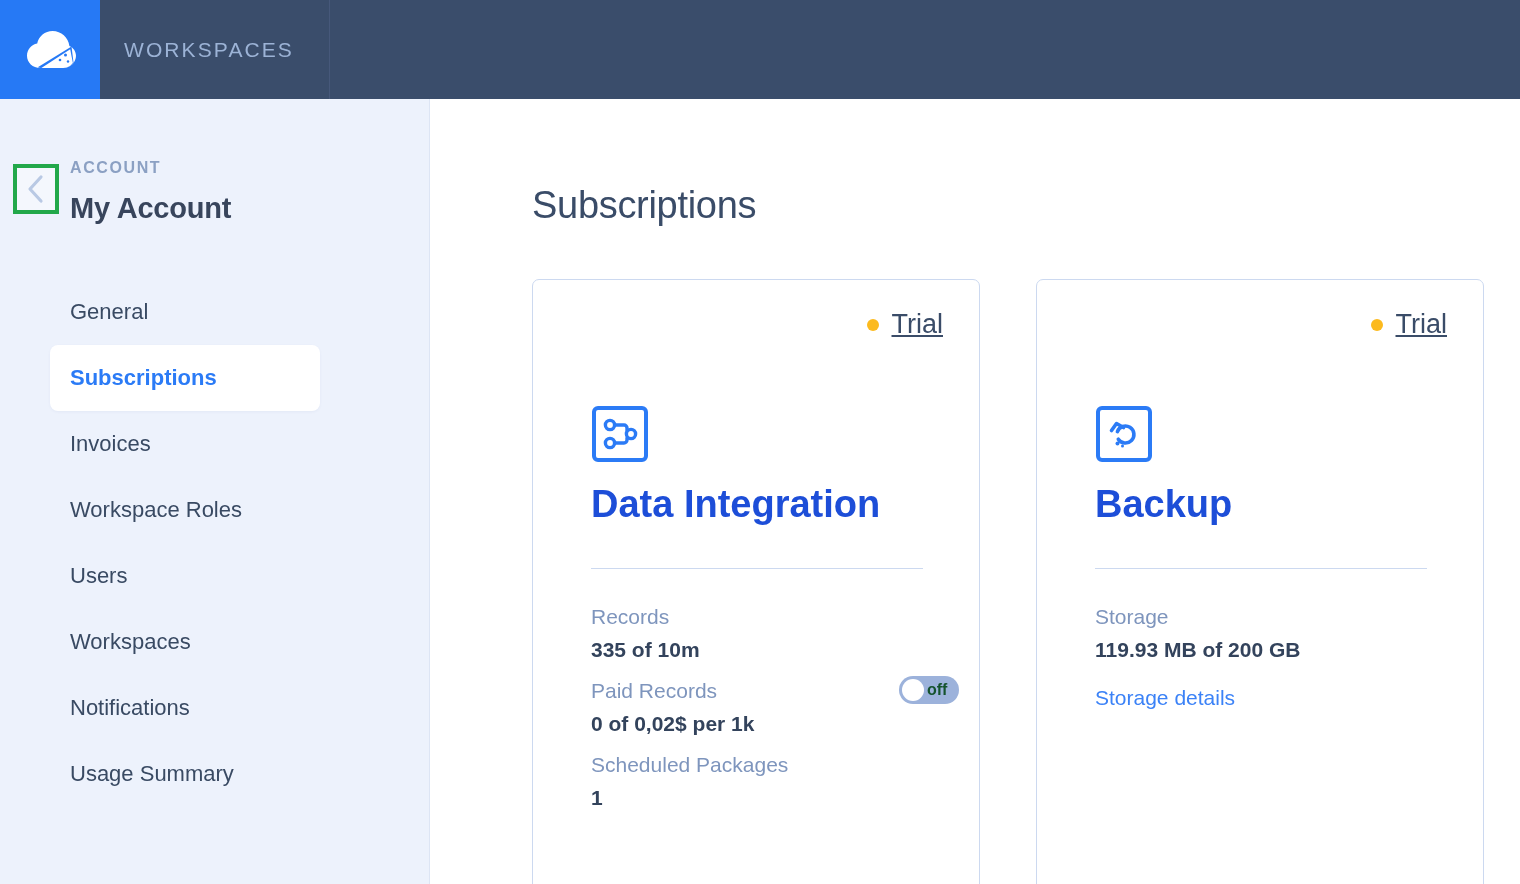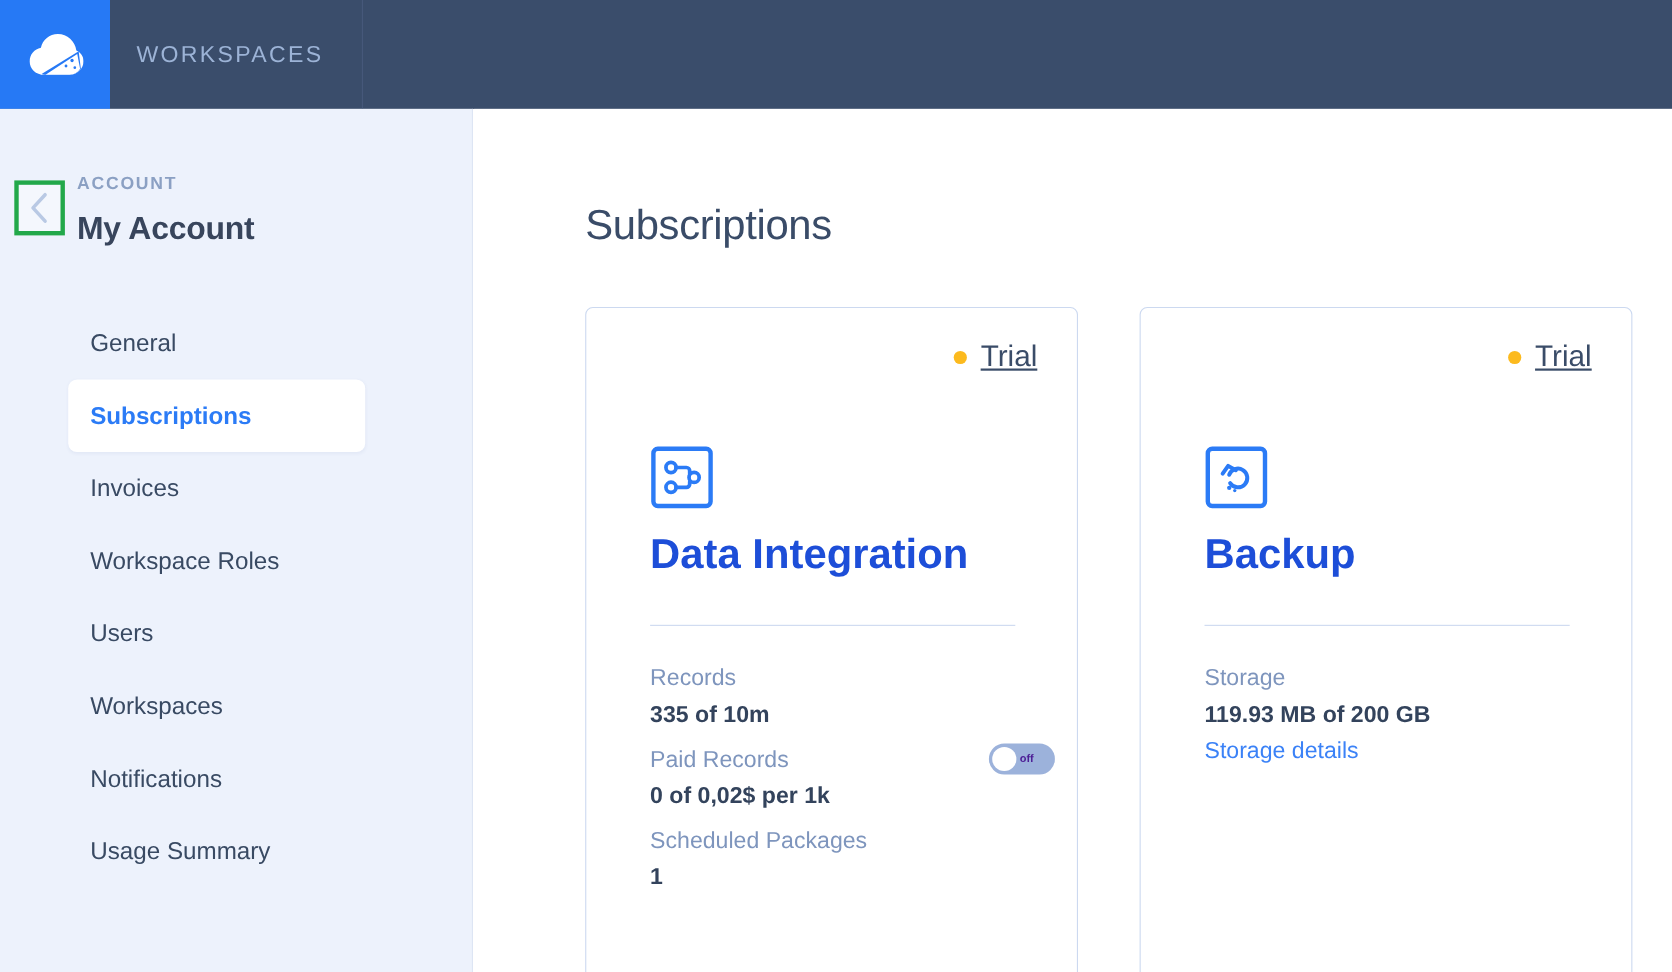--- a/index.html
+++ b/index.html
@@ -71,21 +71,21 @@
   }
   .acct-title {
     position: absolute; left: 70px; top: 37px;
     color: #38455c;
     font-size: 29px;
     font-weight: 700;
     letter-spacing: -0.2px;
   }
 
   .nav-list {
-    position: absolute; left: 12px; top: 180px;
+    position: absolute; left: 0; top: 180px;
     width: 370px;
     list-style: none;
   }
   .nav-item {
     height: 66px;
     margin: 0 50px 0 50px;
     display: flex; align-items: center;
     padding-left: 20px;
     border-radius: 8px;
     color: #394a63;
@@ -174,39 +174,40 @@
     color: #33435c;
     font-size: 21px;
     font-weight: 700;
     line-height: 33px;
   }
   .metric-link {
     color: #3b82f7;
     font-size: 21px;
     line-height: 33px;
     cursor: pointer;
+    margin-top: 15px;
   }
 
   .toggle {
     position: absolute; right: -28px; top: 2px;
     width: 60px; height: 28px;
     border-radius: 14px;
     background: #9cb2db;
     display: flex; align-items: center;
     cursor: pointer;
   }
   .toggle .knob {
     width: 22px; height: 22px; border-radius: 50%;
     background: #ffffff;
     margin-left: 3px;
     flex: 0 0 auto;
   }
   .toggle .tlabel {
-    color: #4c1d95;
-    font-size: 10px;
+    color: #14532d;
+    font-size: 16px;
     font-weight: 700;
     margin-left: 3px;
   }
 </style>
 </head>
 <body>
 
 <div class="topbar">
   <div class="logo-tile">
     <span>

